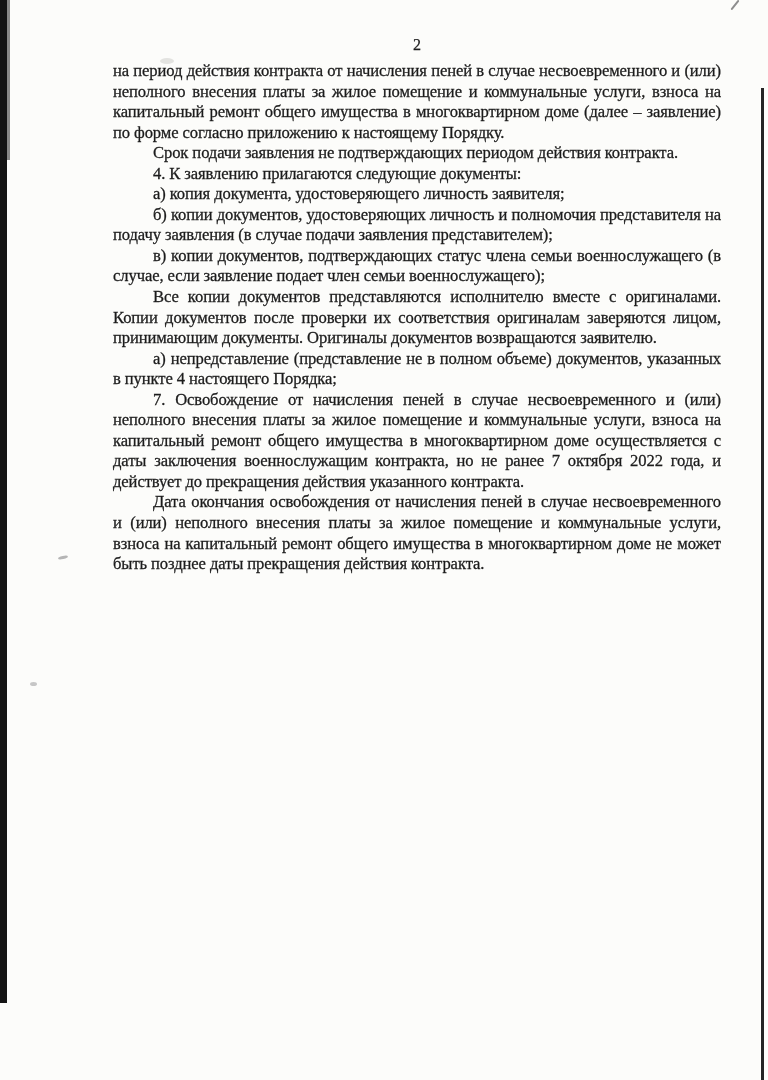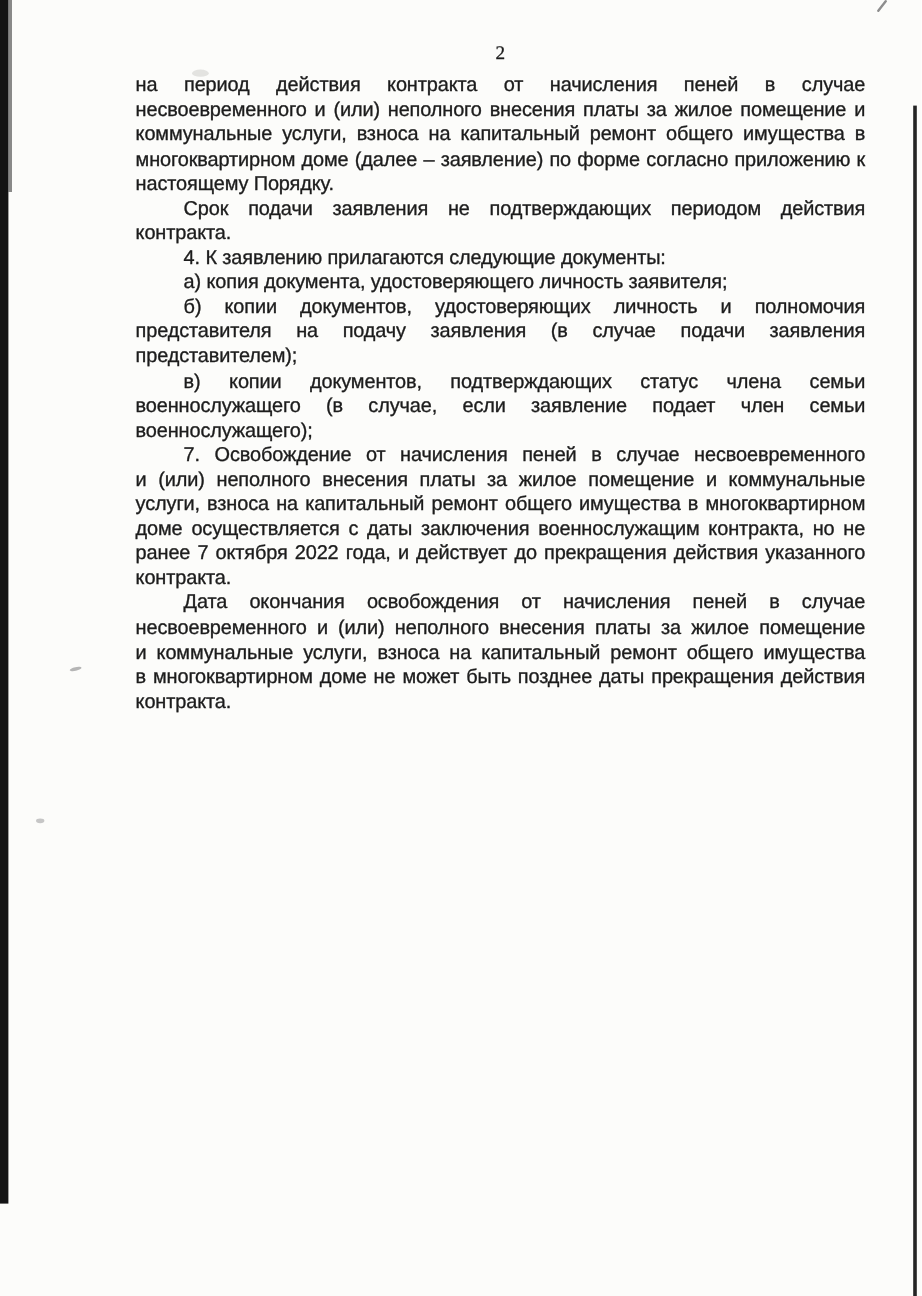--- a/index.html
+++ b/index.html
@@ -75,21 +75,21 @@
   .content {
     position: absolute;
     left: 113px;
     top: 61px;
     width: 608px;
   }
   .para {
     margin: 0;
     text-align: justify;
     text-indent: 40px;
-    font-family: Liberation Sans, sans-serif;
+    font-family: Liberation Serif, serif;
     font-size: 16.6px;
     line-height: 20.55px;
     letter-spacing: -0.1px;
     color: #1c1c1c;
     -webkit-text-stroke: 0.28px #1c1c1c;
   }
   .para.no-indent { text-indent: 0; }
 </style>
 </head>
 <body>
@@ -104,16 +104,18 @@
 
   <div class="page-number">2</div>
 
   <div class="content">
     <p class="para no-indent">на период действия контракта от начисления пеней в случае несвоевременного и&nbsp;(или) неполного внесения платы за жилое помещение и коммунальные услуги, взноса на капитальный ремонт общего имущества в многоквартирном доме (далее – заявление) по форме согласно приложению к настоящему Порядку.</p>
     <p class="para">Срок подачи заявления не подтверждающих периодом действия контракта.</p>
     <p class="para">4.&nbsp;К заявлению прилагаются следующие документы:</p>
     <p class="para">а) копия документа, удостоверяющего личность заявителя;</p>
     <p class="para">б) копии документов, удостоверяющих личность и полномочия представителя на подачу заявления (в случае подачи заявления представителем);</p>
     <p class="para">в) копии документов, подтверждающих статус члена семьи военнослужащего (в случае, если заявление подает член семьи военнослужащего);</p>
+    <p class="para">Все копии документов представляются исполнителю вместе с&nbsp;оригиналами. Копии документов после проверки их соответствия оригиналам заверяются лицом, принимающим документы. Оригиналы документов возвращаются заявителю.</p>
+    <p class="para">а) непредставление (представление не в полном объеме) документов, указанных в пункте 4 настоящего Порядка;</p>
     <p class="para">7.&nbsp;Освобождение от начисления пеней в случае несвоевременного и&nbsp;(или) неполного внесения платы за жилое помещение и коммунальные услуги, взноса на капитальный ремонт общего имущества в многоквартирном доме осуществляется с даты заключения военнослужащим контракта, но не ранее 7 октября 2022 года, и действует до прекращения действия указанного контракта.</p>
     <p class="para">Дата окончания освобождения от начисления пеней в случае несвоевременного и&nbsp;(или) неполного внесения платы за жилое помещение и&nbsp;коммунальные услуги, взноса на капитальный ремонт общего имущества в&nbsp;многоквартирном доме не может быть позднее даты прекращения действия контракта.</p>
   </div>
 </div>
 
 </body></html>

